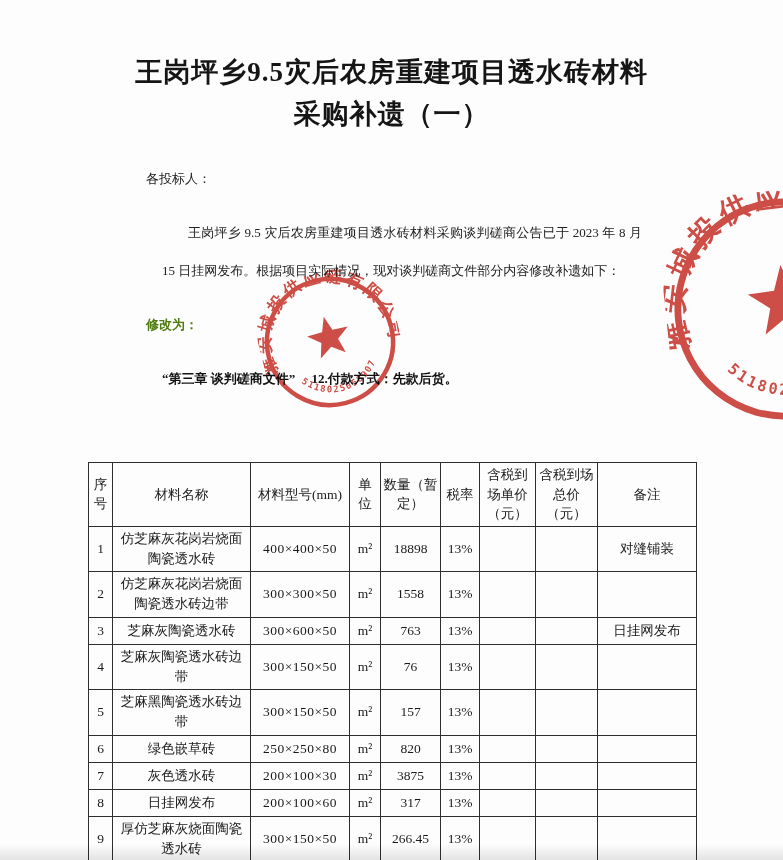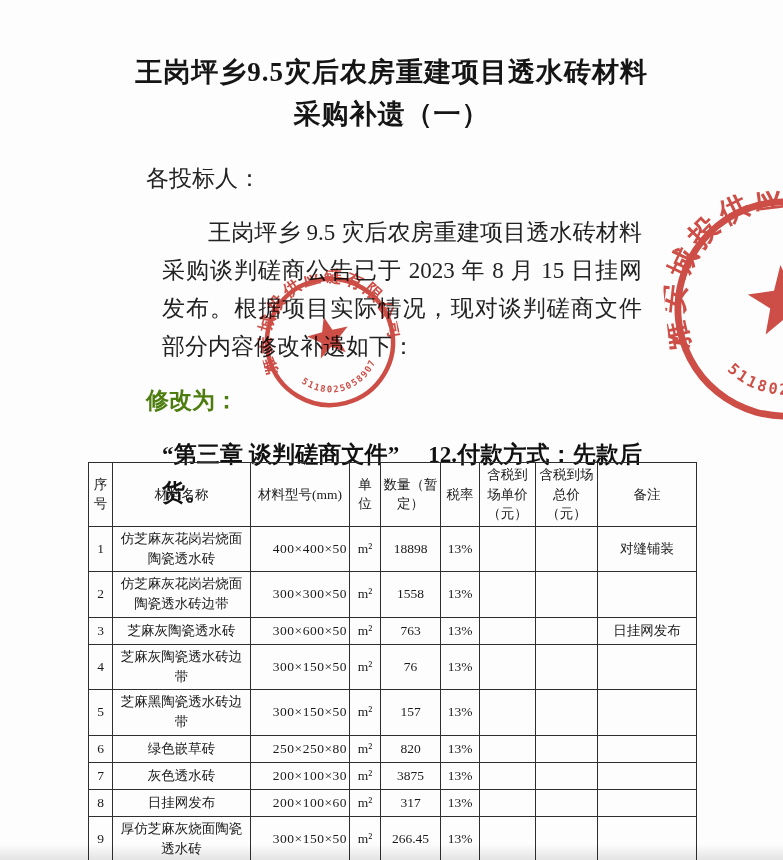--- a/index.html
+++ b/index.html
@@ -14,21 +14,21 @@
     background:linear-gradient(180deg,rgba(0,0,0,0) 0%,rgba(0,0,0,0.10) 100%);
     pointer-events:none;
   }
   .doc-title{
     position:absolute;top:52px;left:0;width:100%;
     text-align:center;font-weight:bold;font-size:27px;line-height:1.55;
     letter-spacing:1px;color:#151515;
   }
   .body-text{
     position:absolute;left:146px;top:160px;width:512px;
-    font-size:23px;line-height:38px;color:#222;
+    font-size:13px;line-height:38px;color:#222;
     text-align:justify;
   }
   .salutation{margin:0;}
   .para-indent{margin:16px;text-indent:2em;}
   .clause{margin:14px 0 0 0;padding-left:16px;}
   .clause-2{margin:0;padding-left:16px;}
   .bold-line{margin:16px;font-weight:bold;color:#111;}
   .revise-line{margin:0 0 2px 0;font-weight:bold;color:#4d7c0f;}
 
   
@@ -36,21 +36,21 @@
     position:absolute;left:88px;top:462px;width:608px;
     border-collapse:collapse;table-layout:fixed;
     font-size:13.5px;line-height:1.5;color:#1a1a1a;
     background:rgba(255,255,255,0.0);
   }
   table.quote th,table.quote td{
     border:1.4px solid #2e2e2e;text-align:center;vertical-align:middle;
     padding:2px 2px;font-weight:normal;overflow:hidden;
   }
   table.quote thead th{height:52px;line-height:1.45;}
-  table.quote .spec{white-space:nowrap;letter-spacing:0.5px;text-align:right;}
+  table.quote .spec{white-space:nowrap;letter-spacing:0.5px;}
   
   tbody tr:nth-child(1) td,tbody tr:nth-child(2) td{height:40px;}
   tbody tr:nth-child(3) td,tbody tr:nth-child(6) td,
   tbody tr:nth-child(7) td,tbody tr:nth-child(8) td{height:22px;}
   tbody tr:nth-child(4) td,tbody tr:nth-child(5) td,
   tbody tr:nth-child(9) td{height:38px;}
   tbody tr:nth-child(10) td{height:40px;}
   tbody tr:nth-child(10) td:last-child{text-align:left;padding-left:6px;}
 
   

